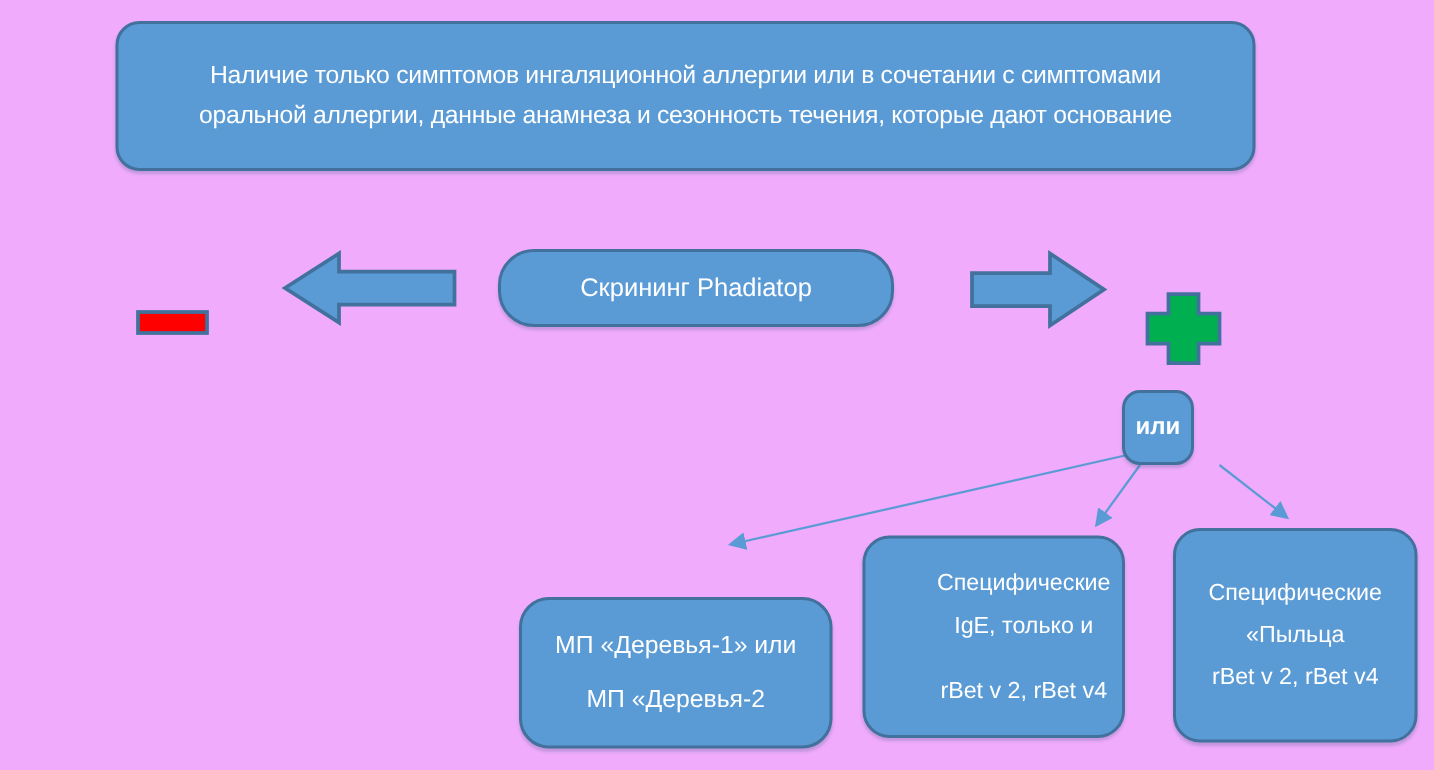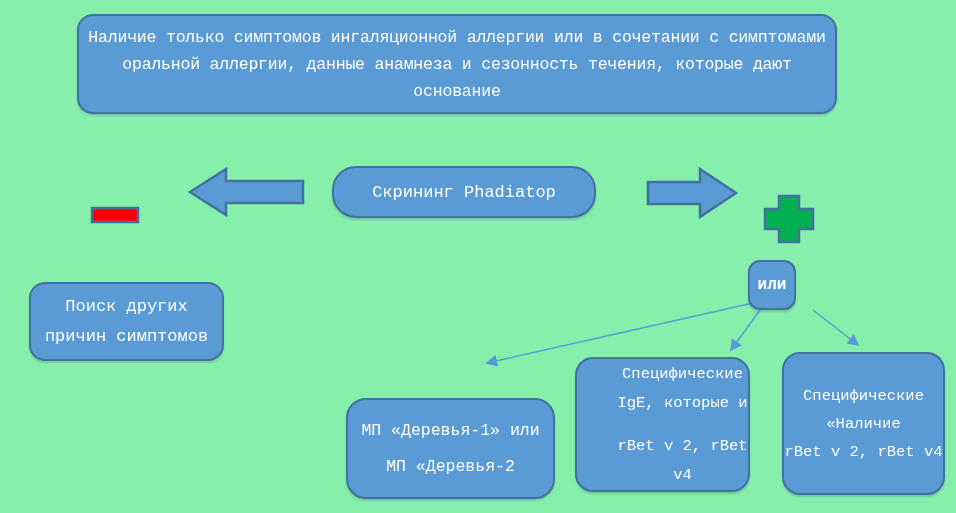--- a/index.html
+++ b/index.html
@@ -1,21 +1,21 @@
 <!DOCTYPE html>
 <html lang="ru"><head>
 <meta charset="utf-8">
 <style>
   html, body { margin: 0; padding: 0; background: #ffffff; }
   .canvas {
     position: relative;
     width: 956px;
     height: 513px;
-    background: #86efac;
-    font-family: Liberation Mono, monospace;
+    background: #f0abfc;
+    font-family: Liberation Sans, sans-serif;
     overflow: hidden;
   }
   .layer {
     position: absolute;
     left: 0; top: 0;
     width: 956px; height: 513px;
   }
   .box {
     position: absolute;
     box-sizing: border-box;
@@ -102,39 +102,35 @@
 
   <div class="box premise">
     <div>Наличие только симптомов ингаляционной аллергии или в сочетании с симптомами</div>
     <div>оральной аллергии, данные анамнеза и сезонность течения, которые дают основание</div>
   </div>
 
   <div class="box screening">
     <span>Скрининг Phadiatop</span>
   </div>
 
-  <div class="box search">
-    <div>Поиск других</div>
-    <div>причин симптомов</div>
-  </div>
 
   <div class="box orbox">
     <span>или</span>
   </div>
 
   <div class="box opt1">
     <div>МП «Деревья-1» или</div>
     <div>МП «Деревья-2</div>
   </div>
 
   <div class="box opt2">
     <div>Специфические</div>
-    <div>IgE, которые и</div>
+    <div>IgE, только и</div>
     <div class="gap">rBet v 2, rBet v4</div>
   </div>
 
   <div class="box opt3">
     <div>Специфические</div>
-    <div>«Наличие</div>
+    <div>«Пыльца</div>
     <div>rBet v 2, rBet v4</div>
   </div>
 
 </div>
 
 </body></html>

